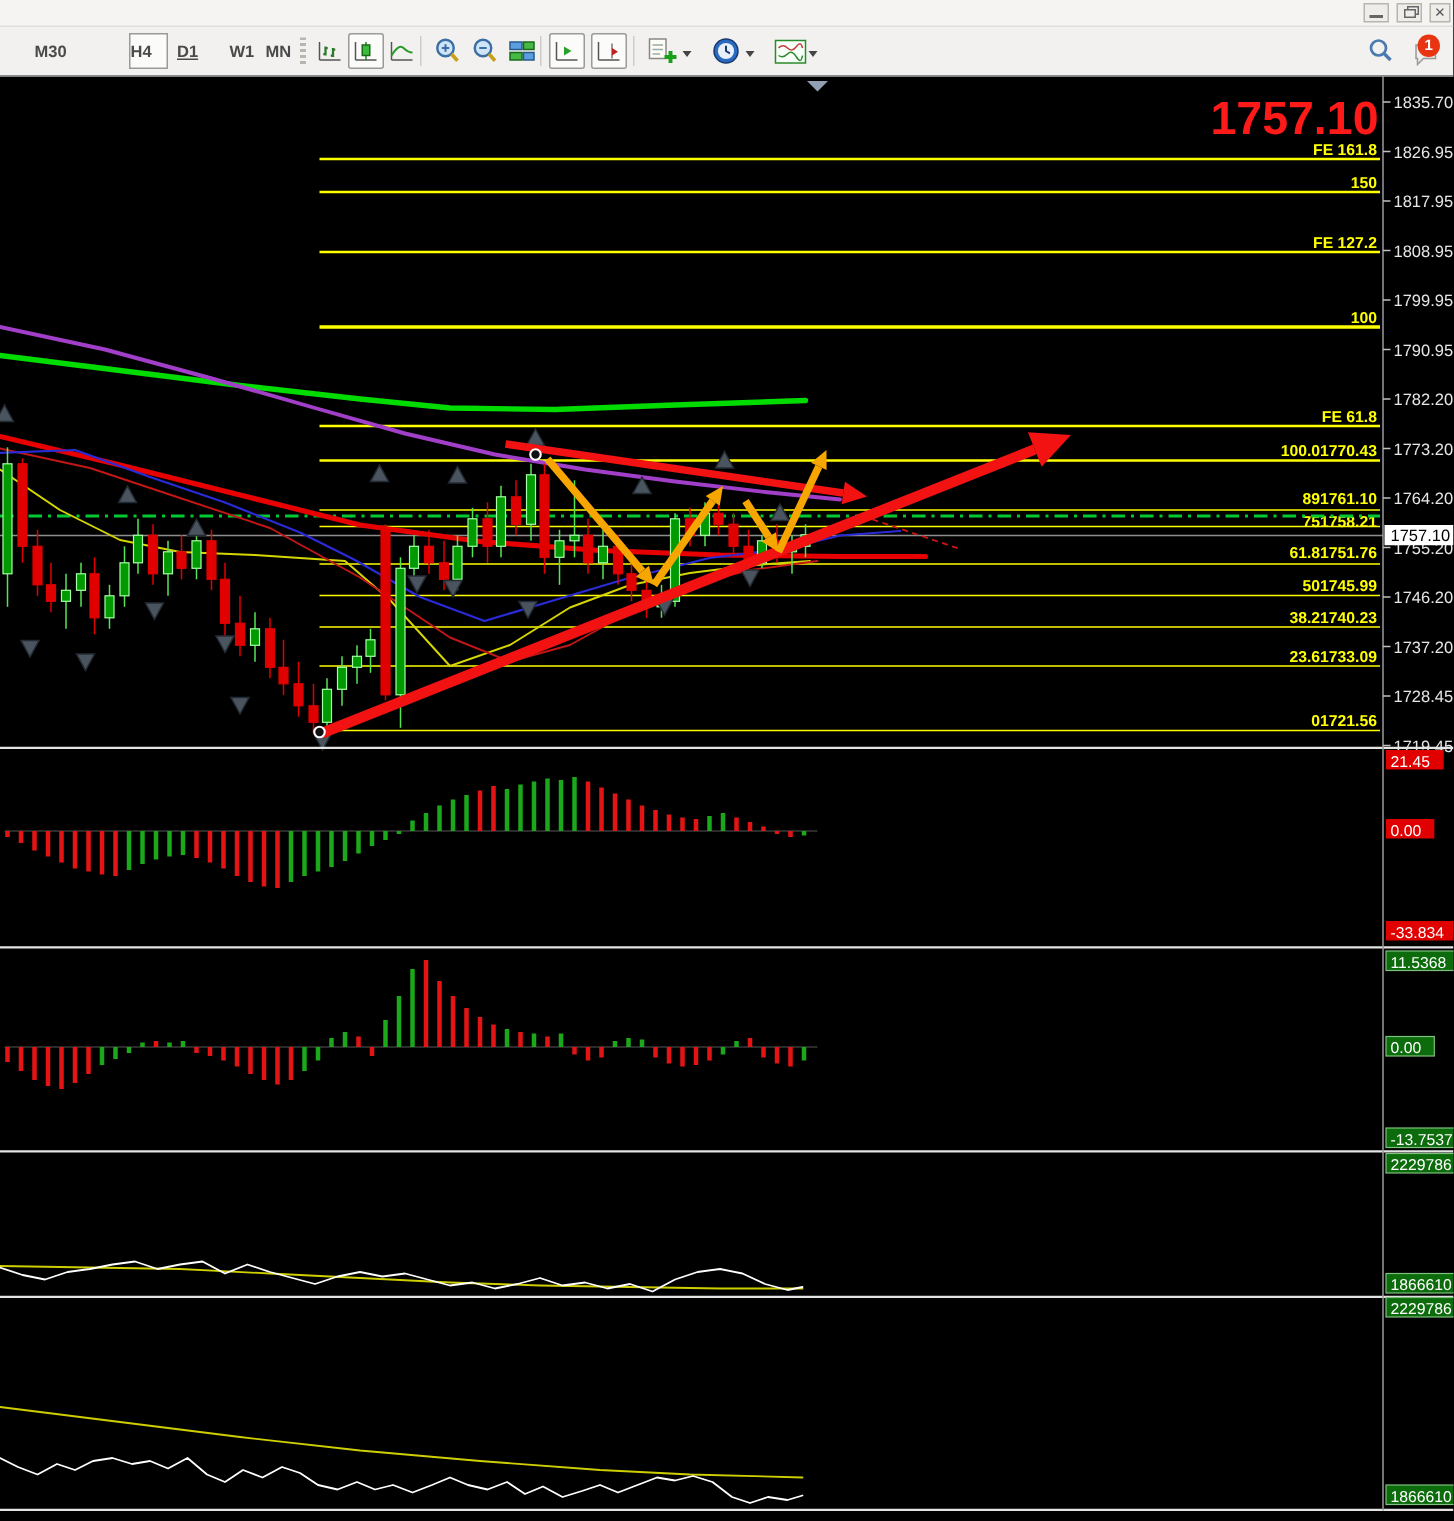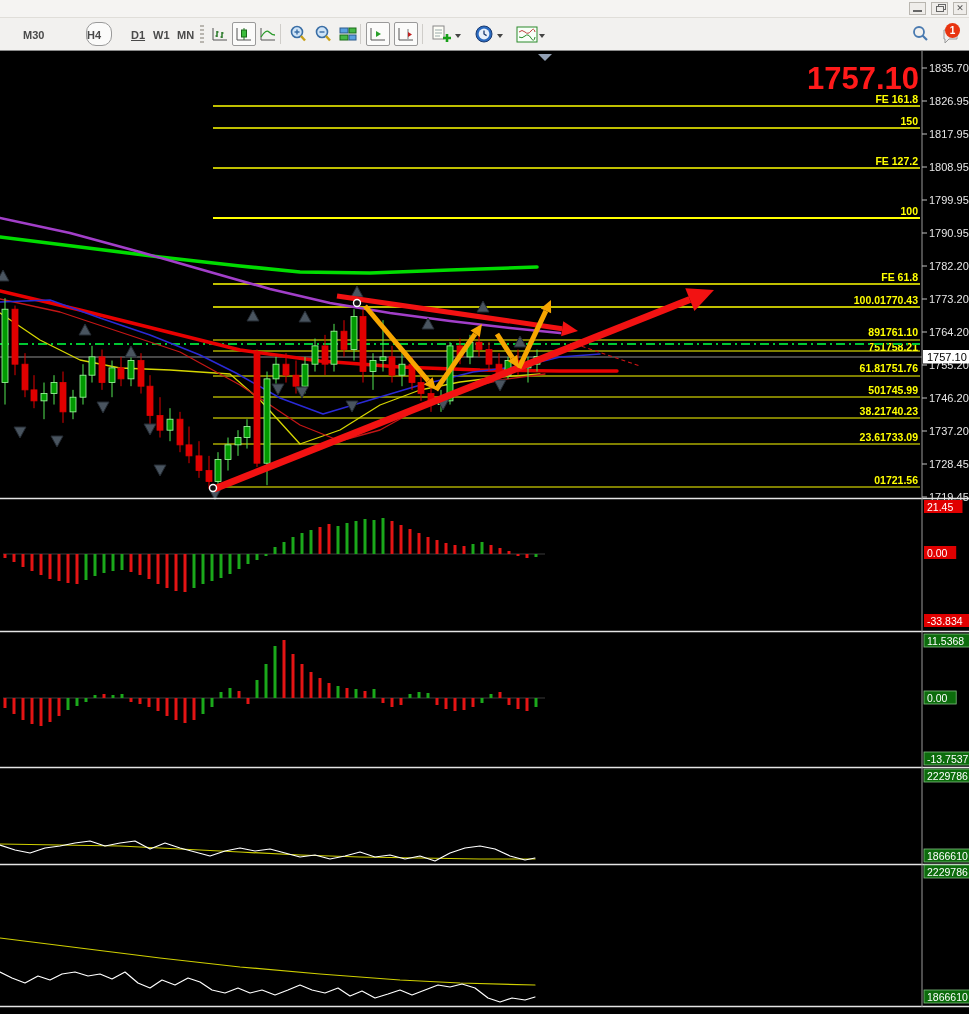--- a/index.html
+++ b/index.html
@@ -15,21 +15,21 @@
             text-align:center; }
   .winbtn .bar { position:absolute; left:3px; right:3px; bottom:2px; height:2px; background:#666; }
   .winbtn .rest { position:absolute; left:4px; top:3px; width:8px; height:6px; border:1px solid #666; background:#efedea; }
   .winbtn .rest2 { position:absolute; left:6px; top:1px; width:8px; height:6px; border:1px solid #666; }
 
   
   .toolbar { position:absolute; left:0; top:18px; width:969px; height:33px; background:#f2f1ef;
              border-bottom:1px solid #8a8a8a; z-index:5; }
   .tfbtn { position:absolute; top:4px; height:24px; color:#4a4a4a; font-size:11px; font-weight:bold;
            line-height:24px; text-align:left; border:1px solid transparent; }
-  .tfbtn.active { background:#fbfbfa; border:1px solid #9a9a9a; border-radius:10px; }
+  .tfbtn.active { background:#fbfbfa; border:1px solid #9a9a9a; border-radius:0; }
   .tbicon { position:absolute; top:4px; width:24px; height:24px; border:1px solid transparent;
             display:flex; align-items:center; justify-content:center; }
   .tbicon.active { background:#fbfbfa; border:1px solid #9a9a9a; border-radius:2px; }
   .tbsep { position:absolute; top:6px; width:1px; height:20px; background:#cfcdc9; }
   .tbhandle { position:absolute; top:7px; width:4px; height:18px;
               background:repeating-linear-gradient(#b9b6b0 0 2px, #f2f1ef 2px 4px); }
   .caret { position:absolute; top:13px; width:0; height:0; border-left:3px solid transparent;
            border-right:3px solid transparent; border-top:4px solid #444; }
   .chatbadge { position:absolute; top:0px; left:8px; width:15px; height:15px; border-radius:50%;
                background:#e83410; color:#fff; font-size:10px; font-weight:bold; text-align:center;
@@ -51,21 +51,21 @@
         <span class="rest"></span>
       </div>
     <div class="winbtn" style="left:953px; width:14px;"><span>✕</span></div>
   </div>
 
   <div class="toolbar">
     <div class="tfbtn" style="left:-18px;width:24px;">5</div>
     <div class="tfbtn" style="left:22px;width:32px;">M30</div>
     <div class="tfbtn" style="left:58px;width:26px;margin-left:27px;">H1</div>
     <div class="tfbtn active" style="left:86px;width:26px;">H4</div>
-    <div class="tfbtn" style="left:130px;width:26px;text-decoration:underline;">D1</div>
+    <div class="tfbtn" style="left:117px;width:26px;text-decoration:underline;">D1</div>
     <div class="tfbtn" style="left:152px;width:26px;">W1</div>
     <div class="tfbtn" style="left:176px;width:28px;">MN</div>
     <div class="tbhandle" style="left:200px;"></div>
 
     <div class="tbicon" style="left:208px;">
       <svg width="18" height="16">
           <path d="M2 14V2 M2 14H16" stroke="#555" fill="none"></path>
           <path d="M6 11V5 M4.5 10H6 M6 6H7.5" stroke="#2a7a2a" stroke-width="1.5" fill="none"></path>
           <path d="M11 12V6 M9.5 11H11 M11 7H12.5" stroke="#2a7a2a" stroke-width="1.5" fill="none"></path>
         </svg>

